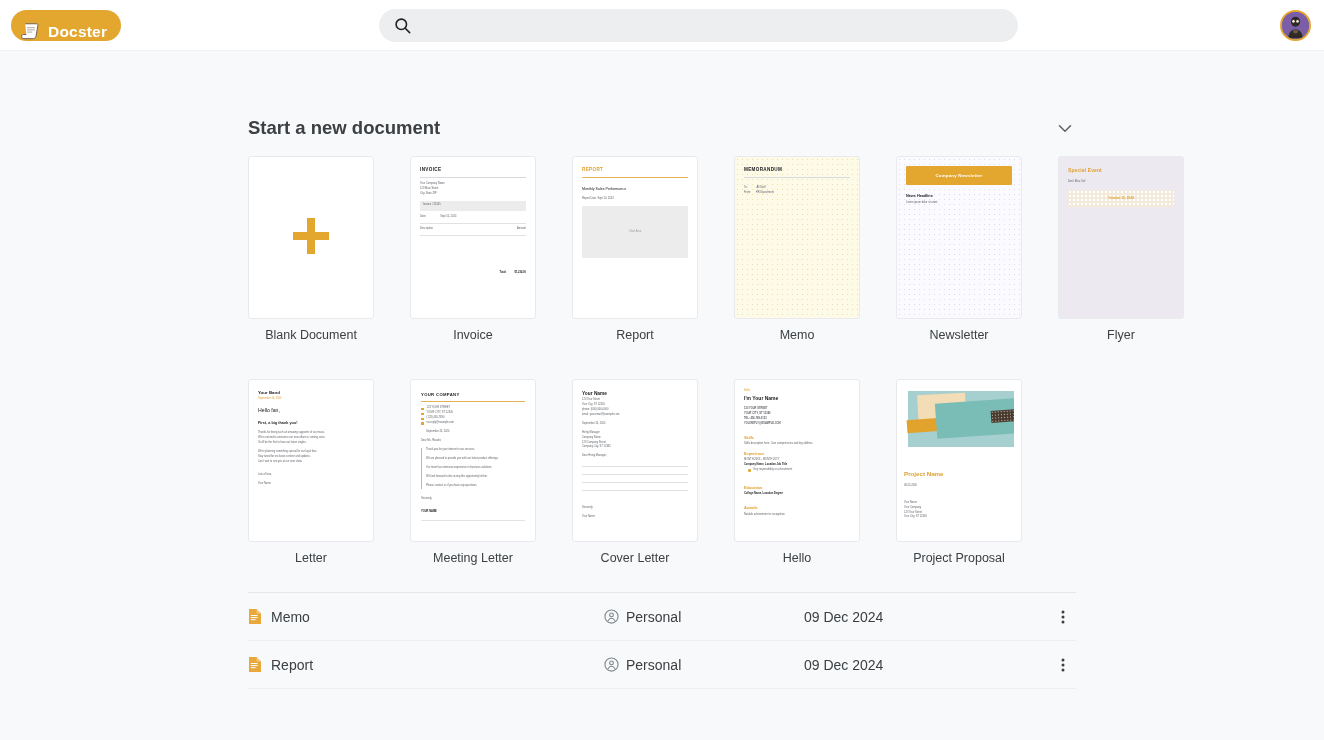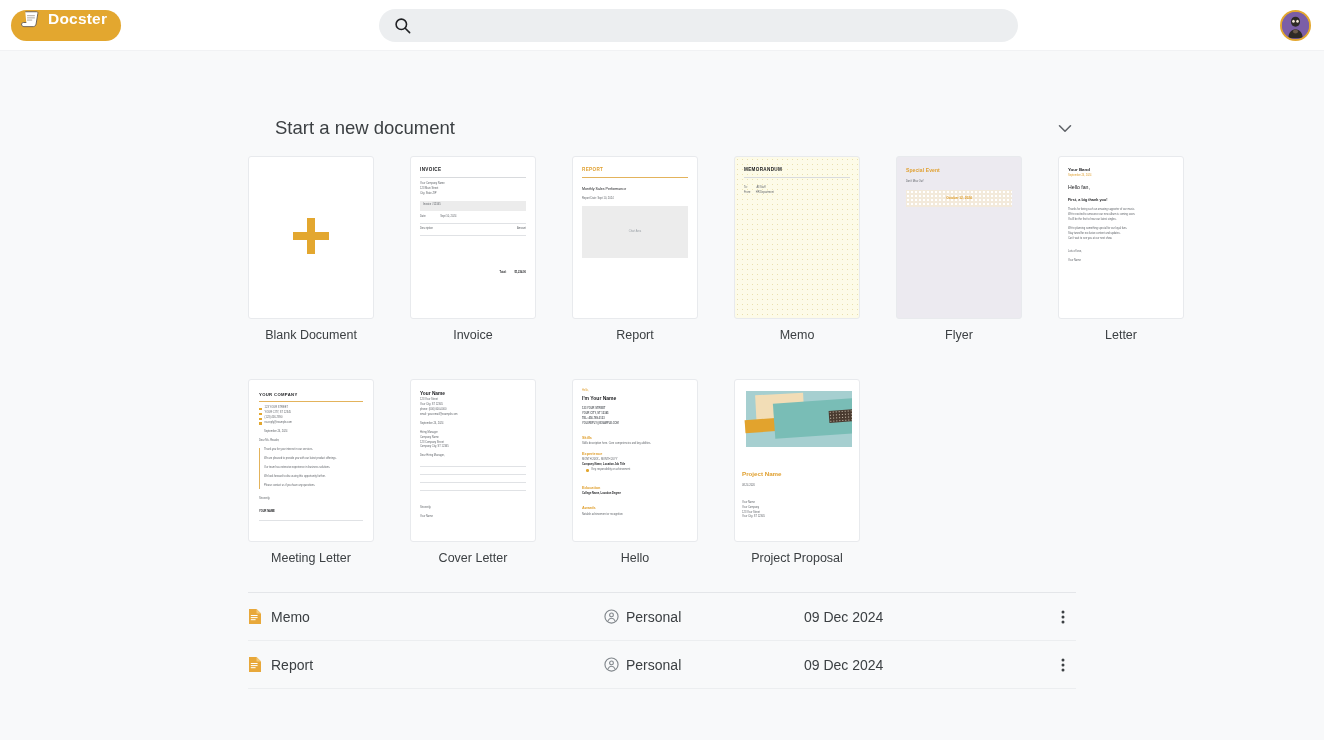--- a/index.html
+++ b/index.html
@@ -16,21 +16,21 @@
     position: relative;
     height: 51px;
     background: #ffffff;
     display: flex;
     align-items: center;
     border-bottom: 1px solid #f1f2f4;
   }
   .logo {
     position: absolute; left: 11px; top: 10px;
     height: 31px;
-    display: flex; align-items: flex-start; gap: 7px;
+    display: flex; align-items: flex-end; gap: 7px;
     background: #e3a72f;
     border-radius: 16px;
     padding: 0 14px 0 9px;
     cursor: pointer;
   }
   .logo-mark { width: 21px; height: 19px; display: block; }
   .logo-text {
     color: #ffffff; font-size: 15.5px; font-weight: bold;
     letter-spacing: .2px;
   }
@@ -69,21 +69,21 @@
     position: absolute; left: 0; top: 51px;
     width: 1324px; height: 689px;
     overflow: hidden;
   }
   .inner { width: 828px; margin: 0 auto; padding-top: 66px; }
 
   .section-head {
     display: flex; align-items: center; justify-content: space-between;
     margin-bottom: 17px;
   }
-  .section-title { font-size: 18.5px; color: #3c4043; font-weight: normal; margin-left: 27px; }
+  .section-title { font-size: 18.5px; color: #3c4043; font-weight: bold; }
   .chev { width: 22px; height: 22px; cursor: pointer; }
 
   
   .tgrid {
     display: grid;
     grid-template-columns: repeat(6, 126px);
     column-gap: 14px;
     row-gap: 7px;
     gap: 36px;
   }
@@ -293,20 +293,32 @@
               </div>
             <div style="display:flex;gap:5px;">
                 <span>From:</span>
                 <span>HR Department</span>
               </div>
           </div>
         </div>
         <div class="tlabel">Memo</div>
       </div>
 
+      <div class="tcard">
+        <div class="thumb news-bg">
+          <div class="tp">
+            <div class="banner">Company Newsletter</div>
+            <div class="gap"></div>
+              <div class="gap"></div>
+            <div style="font-size:3.8px;font-weight:bold;color:#202124;">News Headline</div>
+            <div>Lorem ipsum dolor sit amet.</div>
+          </div>
+        </div>
+        <div class="tlabel">Newsletter</div>
+      </div>
 
 
       <div class="tcard">
         <div class="thumb flyer-bg">
           <div class="tp">
             <div class="ttl orange" style="font-size:5px;letter-spacing:.1px;">Special Event</div>
             <div class="gap"></div>
             <div>Don't Miss Out!</div>
             <div class="dotband">October 12, 2024</div>
           </div>

